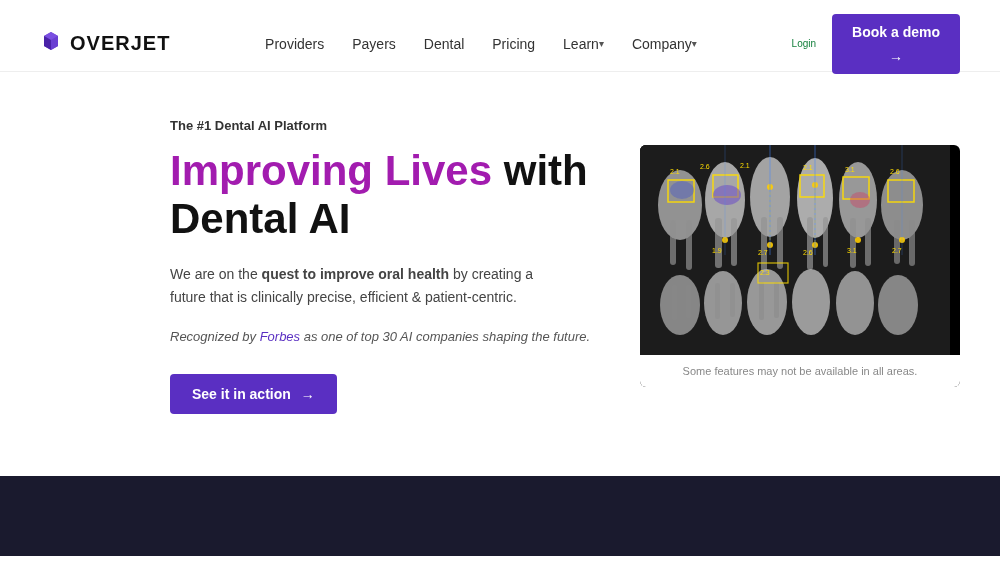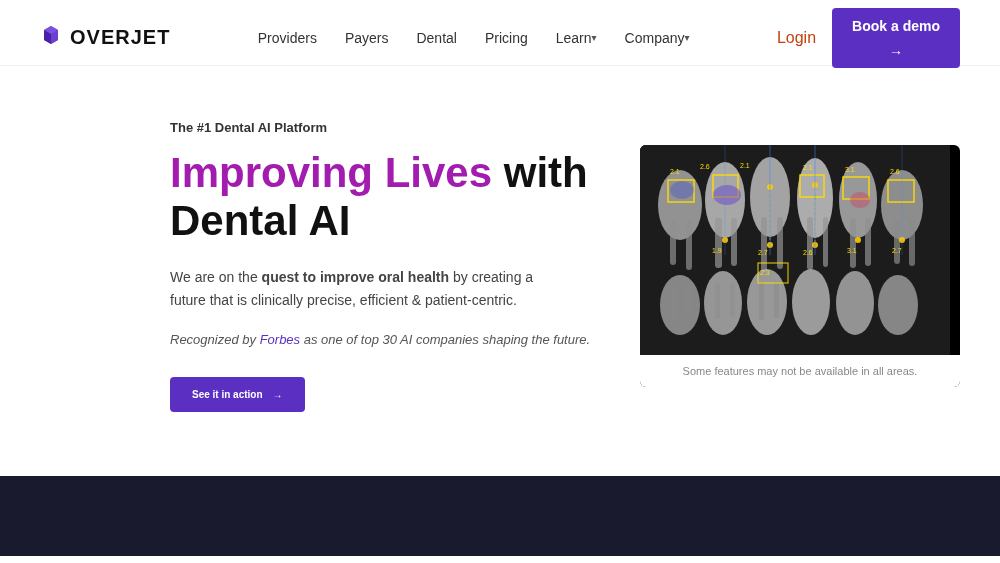--- a/index.html
+++ b/index.html
@@ -2,31 +2,31 @@
 <html><head>
   <meta charset="utf-8">
   <style>
     *, *::before, *::after { box-sizing: border-box; margin: 0; padding: 0; }
     body { font-family: -apple-system, BlinkMacSystemFont, 'Segoe UI', sans-serif; background: #fff; color: #222; overflow-x: hidden; }
 
     
     nav {
       display: flex; align-items: center; justify-content: space-between;
       padding: 0 40px; height: 56px; border-bottom: 1px solid #eee;
-      position: sticky; top: 10px; background: #fff; z-index: 100;
+      position: sticky; top: 16px; background: #fff; z-index: 100;
     }
     .nav-logo { display: flex; align-items: center; gap: 8px; text-decoration: none; }
     .nav-logo-icon { color: #5a2fc2; font-size: 22px; }
     .nav-logo-text { font-size: 20px; font-weight: 700; letter-spacing: 1px; color: #111; text-transform: uppercase; }
     .nav-links { display: flex; align-items: center; gap: 28px; }
     .nav-link { text-decoration: none; color: #333; font-size: 14px; font-weight: 500; }
     .nav-link-dropdown { display: flex; align-items: center; cursor: pointer; }
     .chevron { font-size: 10px; color: #555; }
     .nav-actions { display: flex; align-items: center; gap: 16px; }
-    .login-link { text-decoration: none; color: #c2410c; font-size: 16px; font-weight: 500; }
+    .login-link { text-decoration: none; color: #15803d; font-size: 10px; font-weight: 500; }
     .book-demo-btn {
       background: #5a2fc2; color: #fff; border: none; padding: 10px 20px;
       border-radius: 4px; font-size: 14px; font-weight: 600; cursor: pointer;
       display: flex; align-items: center; gap: 8px; flex-direction: column;
     }
 
     
     .hero {
       display: flex; align-items: center; justify-content: space-between;
       padding: 60px 40px 60px 170px; min-height: 420px; background: #fff;
@@ -36,21 +36,21 @@
     .hero-title { font-size: 42px; font-weight: 700; line-height: 1.15; color: #111; margin-bottom: 20px; }
     .hero-title-highlight { color: #a21caf; }
     .hero-desc { font-size: 14px; color: #444; line-height: 1.65; margin-bottom: 20px; max-width: 380px; }
     .hero-desc2 { font-size: 14px; color: #444; line-height: 1.65; margin-bottom: 20px; max-width: 380px; }
     .hero-desc2 strong { font-weight: 700; }
     .hero-footnote { font-size: 13px; color: #555; font-style: italic; margin-bottom: 30px; }
     .hero-footnote a { color: #5a2fc2; text-decoration: none; }
     .cta-btn {
       display: inline-flex; align-items: center; gap: 10px;
       background: #5a2fc2; color: #fff; border: none; padding: 12px 22px;
-      border-radius: 4px; font-size: 10px; font-weight: 600; cursor: pointer; text-decoration: none;
+      border-radius: 4px; font-size: 14px; font-weight: 600; cursor: pointer; text-decoration: none;
     }
 
     
     .hero-image-wrap { flex-shrink: 0; }
     .hero-image-container {
       width: 320px; background: #000; border-radius: 6px; overflow: hidden; position: relative;
     }
     .xray-caption { font-size: 11px; color: #888; text-align: center; padding: 10px 8px; background: #fff; }
 
     

